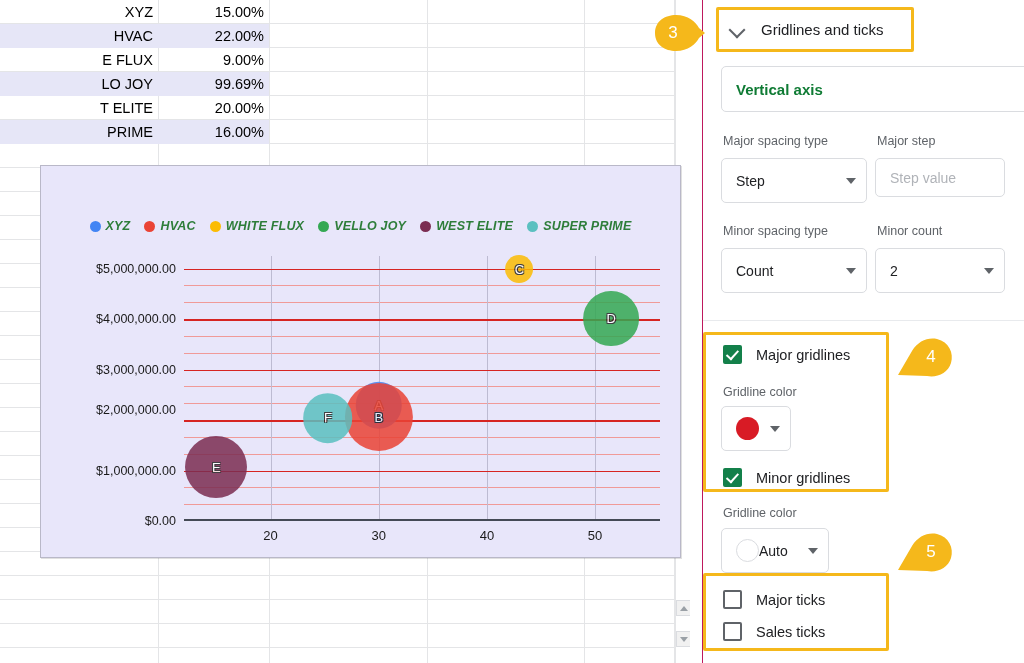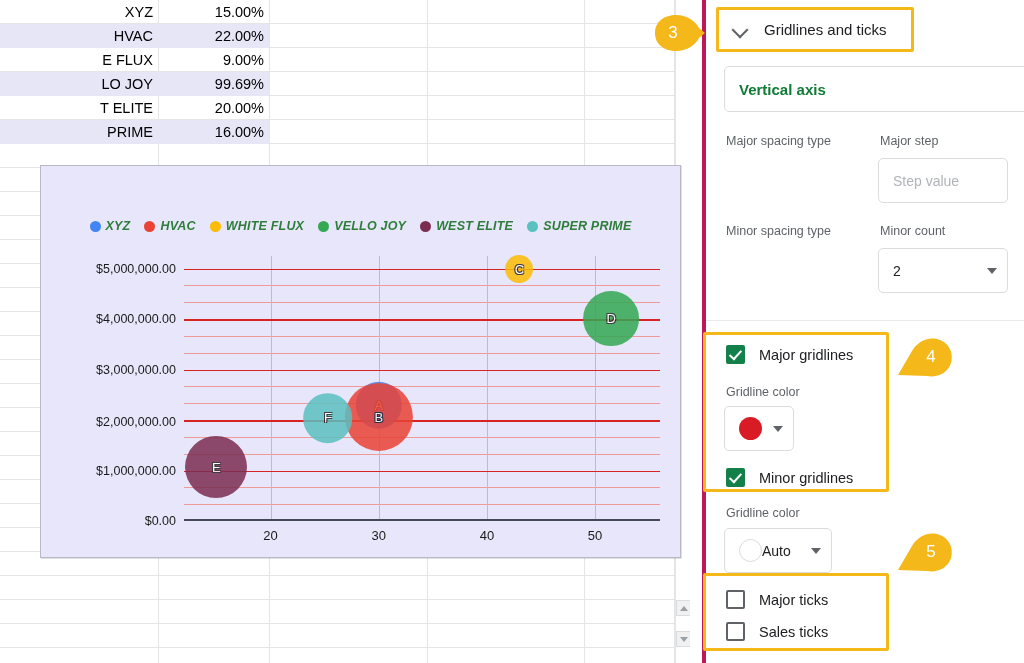--- a/index.html
+++ b/index.html
@@ -117,21 +117,21 @@
   .bubble span {
     font-size: 13px; color: #ffffff;
     text-shadow: -1px -1px 0 #222, 1px -1px 0 #222, -1px 1px 0 #222, 1px 1px 0 #222;
   }
 
   
   #panel {
     position: absolute; left: 702px; top: 0;
     width: 322px; height: 663px;
     background: #ffffff;
-    border-left: 4px solid #be185d;
+    border-left: 1px solid #be185d;
   }
   .pnl-header {
     position: absolute; left: 18px; top: 8px;
     width: 192px; height: 42px;
     display: flex; align-items: center; gap: 14px;
   }
   .chev {
     width: 18px; height: 18px; position: relative; margin-left: 8px;
   }
   .chev::before {
@@ -313,21 +313,21 @@
         <div class="gl-minor" style="top: 46.2698px;"></div>
         <div class="gl-minor" style="top: 29.4444px;"></div>
         <div class="gl-vert" style="left: 86.5455px;"></div>
         <div class="gl-vert" style="left: 194.727px;"></div>
         <div class="gl-vert" style="left: 302.909px;"></div>
         <div class="gl-vert" style="left: 411.091px;"></div>
         <div class="ylab" style="top: 265px;">$0.00</div>
         <div class="gl-major" style="top: 214.524px;"></div>
         <div class="ylab" style="top: 214.524px;">$1,000,000.00</div>
         <div class="gl-major" style="top: 164.048px;"></div>
-        <div class="ylab" style="top: 166px;">$2,000,000.00</div>
+        <div class="ylab" style="top: 154px;">$2,000,000.00</div>
         <div class="gl-major" style="top: 113.571px;"></div>
         <div class="ylab" style="top: 113.571px;">$3,000,000.00</div>
         <div class="gl-major" style="top: 63.0952px;"></div>
         <div class="ylab" style="top: 63.0952px;">$4,000,000.00</div>
         <div class="gl-major" style="top: 12.619px;"></div>
         <div class="ylab" style="top: 12.619px;">$5,000,000.00</div>
         <div class="axis-x"></div>
         <div class="xlab" style="left: 86.5455px;">20</div>
         <div class="xlab" style="left: 194.727px;">30</div>
         <div class="xlab" style="left: 302.909px;">40</div>
@@ -359,27 +359,35 @@
       <div class="chev"></div>
       <div class="pnl-header-title">Gridlines and ticks</div>
     </div>
 
     <div class="select-box" style="left:18px; top:66px; width:324px; height:46px;">
       <span class="green-val">Vertical axis</span>
       <span class="caret"></span>
     </div>
 
     <div class="fld-label" style="left:20px; top:134px;">Major spacing type</div>
+    <div class="select-box" style="left:18px; top:158px; width:146px; height:45px;">
+      <span>Step</span>
+      <span class="caret"></span>
+    </div>
 
     <div class="fld-label" style="left:174px; top:134px;text-align:right;">Major step</div>
-    <div class="select-box" style="left:172px; top:158px; width:130px; height:45px;">
+    <div class="select-box" style="left:172px; top:158px; width:130px; height:39px;">
       <span class="placeholder">Step value</span>
     </div>
 
     <div class="fld-label" style="left:20px; top:224px;">Minor spacing type</div>
+    <div class="select-box" style="left:18px; top:248px; width:146px; height:45px;">
+      <span>Count</span>
+      <span class="caret"></span>
+    </div>
 
     <div class="fld-label" style="left:174px; top:224px;">Minor count</div>
     <div class="select-box" style="left:172px; top:248px; width:130px; height:45px;">
       <span>2</span>
       <span class="caret"></span>
     </div>
 
     <div class="divider" style="top:320px;"></div>
 
     <div class="cbrow" style="left:20px; top:345px;">

